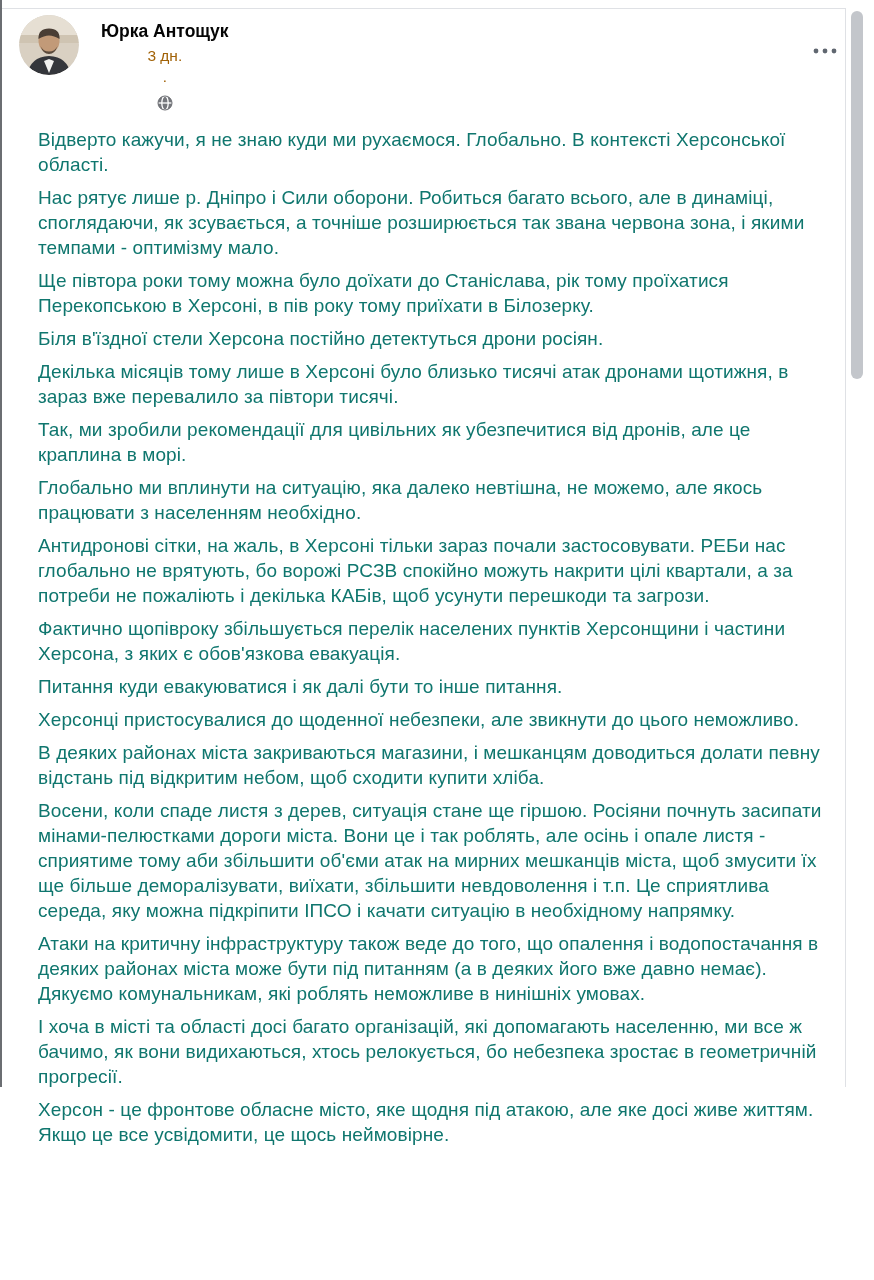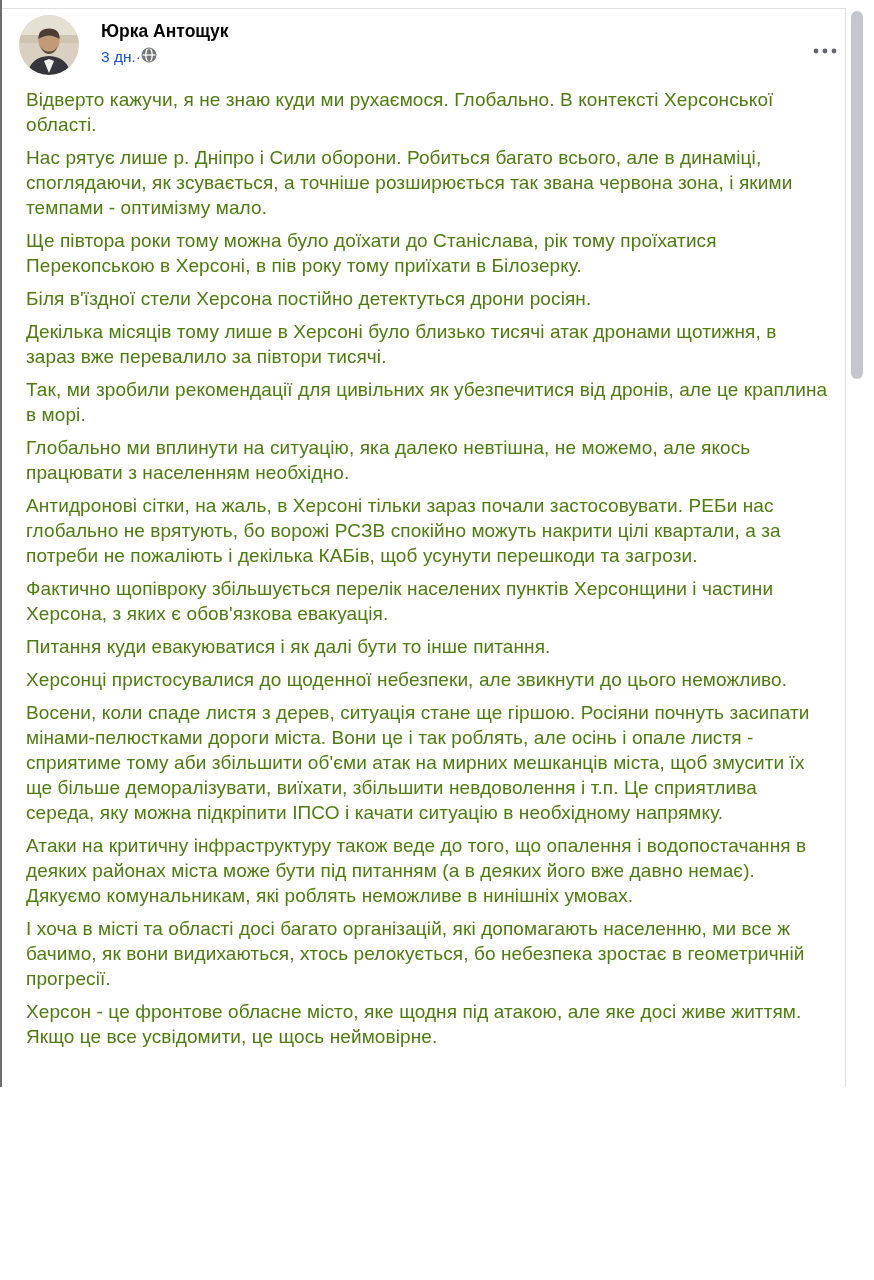--- a/index.html
+++ b/index.html
@@ -46,42 +46,42 @@
   .avatar {
     width: 60px; height: 60px; border-radius: 50%;
     overflow: hidden; flex: 0 0 60px;
     box-shadow: inset 0 0 0 1px rgba(0,0,0,0.08);
   }
   .header-text { margin-left: 22px; padding-top: 6px; }
   .author-name {
     font-size: 17.5px; font-weight: 700; color: #050505; line-height: 21px;
   }
   .post-meta {
-    margin-top: 4px; display: flex; align-items: center; 
-    font-size: 15.5px; color: #1d4ed8; line-height: 19px;
+    margin-top: 4px; display: flex; align-items: center; gap: 5px;
+    font-size: 15.5px; color: #a16207; line-height: 19px; flex-direction: column;
   }
   .globe-icon { display: inline-block; margin-top: 1px; }
 
   .more-button {
     position: absolute; top: 24px; right: 2px;
     width: 36px; height: 36px;
     display: flex; align-items: center; justify-content: center;
     border-radius: 50%; cursor: pointer;
   }
 
   
   .post-body {
     padding: 12px 12px 0 20px;
     width: 806px;
   }
   .post-body p {
-    margin: 0 0 8px 4px;
+    margin: 0 0 8px 16px;
     font-size: 19px;
     line-height: 25px;
-    color: #4d7c0f;
+    color: #0f766e;
     letter-spacing: 0.1px;
   }
 </style>
 </head>
 <body>
 
 <div class="viewport">
 
   <div class="window-left-edge"></div>
   <div class="card-top-border"></div>
@@ -139,20 +139,21 @@
         <p class="post-paragraph">Нас рятує лише р. Дніпро і Сили оборони. Робиться багато всього, але в динаміці, споглядаючи, як зсувається, а точніше розширюється так звана червона зона, і якими темпами - оптимізму мало.</p>
         <p class="post-paragraph">Ще півтора роки тому можна було доїхати до Станіслава, рік тому проїхатися Перекопською в Херсоні, в пів року тому приїхати в Білозерку.</p>
         <p class="post-paragraph">Біля в'їздної стели Херсона постійно детектуться дрони росіян.</p>
         <p class="post-paragraph">Декілька місяців тому лише в Херсоні було близько тисячі атак дронами щотижня, в зараз вже перевалило за півтори тисячі.</p>
         <p class="post-paragraph">Так, ми зробили рекомендації для цивільних як убезпечитися від дронів, але це краплина в морі.</p>
         <p class="post-paragraph">Глобально ми вплинути на ситуацію, яка далеко невтішна, не можемо, але якось працювати з населенням необхідно.</p>
         <p class="post-paragraph">Антидронові сітки, на жаль, в Херсоні тільки зараз почали застосовувати. РЕБи нас глобально не врятують, бо ворожі РСЗВ спокійно можуть накрити цілі квартали, а за потреби не пожаліють і декілька КАБів, щоб усунути перешкоди та загрози.</p>
         <p class="post-paragraph">Фактично щопівроку збільшується перелік населених пунктів Херсонщини і частини Херсона, з яких є обов'язкова евакуація.</p>
         <p class="post-paragraph">Питання куди евакуюватися і як далі бути то інше питання.</p>
         <p class="post-paragraph">Херсонці пристосувалися до щоденної небезпеки, але звикнути до цього неможливо.</p>
+        <p class="post-paragraph">В деяких районах міста закриваються магазини, і мешканцям доводиться долати певну відстань під відкритим небом, щоб сходити купити хліба.</p>
         <p class="post-paragraph">Восени, коли спаде листя з дерев, ситуація стане ще гіршою. Росіяни почнуть засипати мінами-пелюстками дороги міста. Вони це і так роблять, але осінь і опале листя - сприятиме тому аби збільшити об'єми атак на мирних мешканців міста, щоб змусити їх ще більше деморалізувати, виїхати, збільшити невдоволення і т.п. Це сприятлива середа, яку можна підкріпити ІПСО і качати ситуацію в необхідному напрямку.</p>
         <p class="post-paragraph">Атаки на критичну інфраструктуру також веде до того, що опалення і водопостачання в деяких районах міста може бути під питанням (а в деяких його вже давно немає). Дякуємо комунальникам, які роблять неможливе в нинішніх умовах.</p>
         <p class="post-paragraph">І хоча в місті та області досі багато організацій, які допомагають населенню, ми все ж бачимо, як вони видихаються, хтось релокується, бо небезпека зростає в геометричній прогресії.</p>
         <p class="post-paragraph">Херсон - це фронтове обласне місто, яке щодня під атакою, але яке досі живе життям. Якщо це все усвідомити, це щось неймовірне.</p>
       </div>
 
   </div>
 
   <div class="scrollbar-track">
     <div class="scrollbar-thumb"></div>

